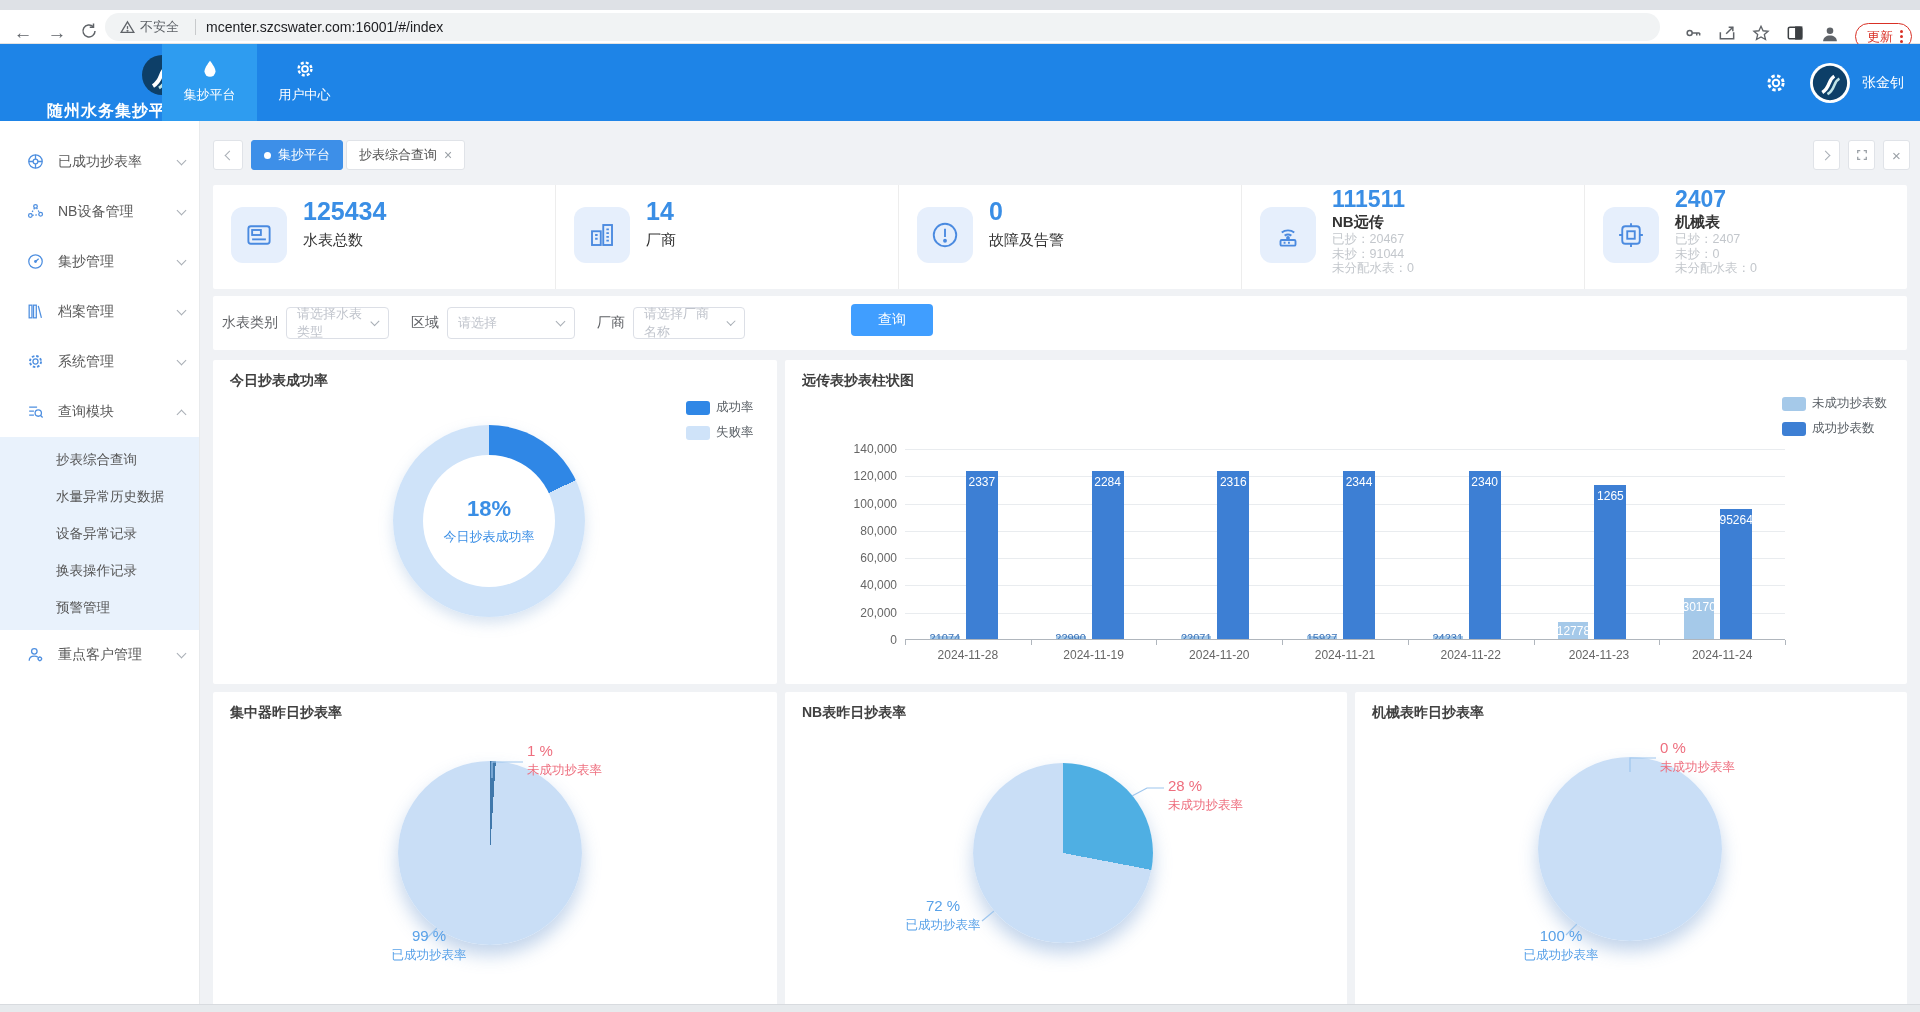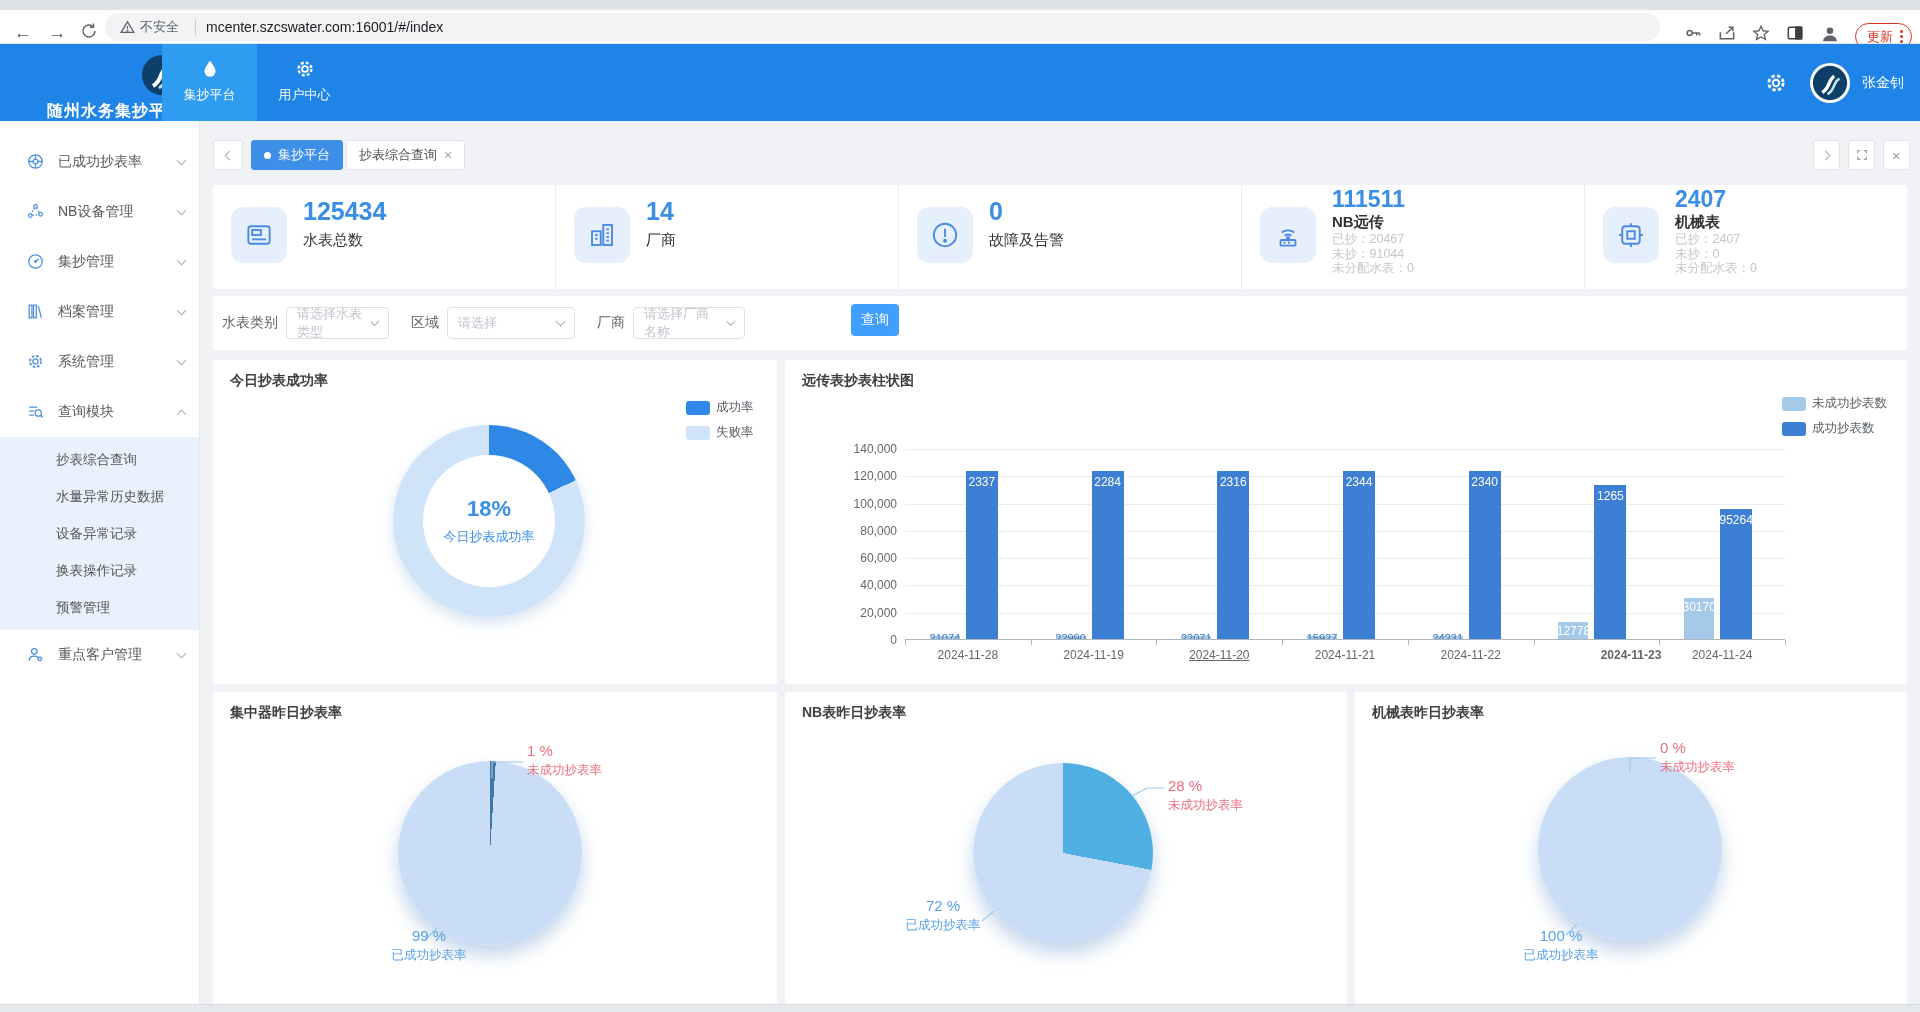--- a/index.html
+++ b/index.html
@@ -67,21 +67,21 @@
   .has-det .stat-lb{top:28px;font-weight:bold;}
   .stat-det{position:absolute;left:90px;top:47px;font-size:12.5px;color:#c3c7cc;line-height:14.5px;}
 
   
   .filters{left:13px;top:175px;width:1694px;height:54px;}
   .f-row{position:absolute;left:9px;top:11px;display:flex;align-items:center;}
   .f-lb{font-size:14px;color:#606266;margin-right:8px;}
   .f-sel{height:32px;border:1px solid #dcdfe6;border-radius:4px;background:#fff;display:flex;align-items:center;justify-content:space-between;padding:0 10px;margin-right:22px;cursor:pointer;}
   .f-ph{font-size:13px;color:#c0c4cc;}
   .f-sel .chv{margin-left:6px;}
-  .f-btn{position:absolute;left:638px;top:8px;width:48px;height:32px;background:#409eff;color:#fff;border:none;border-radius:4px;font-size:14px;cursor:pointer;font-family:inherit;}
+  .f-btn{position:absolute;left:638px;top:8px;width:82px;height:32px;background:#409eff;color:#fff;border:none;border-radius:4px;font-size:14px;cursor:pointer;font-family:inherit;}
 
   
   .card-title{position:absolute;left:17px;top:12px;font-size:14px;font-weight:bold;color:#404040;}
   .donut-card{left:13px;top:239px;width:564px;height:324px;}
   .bar-card{left:585px;top:239px;width:1122px;height:324px;}
   .legend{position:absolute;}
   .lg-row{display:flex;align-items:center;gap:6px;height:25px;}
   .lg-sq{width:24px;height:14px;border-radius:3px;}
   .lg-tx{font-size:12.5px;color:#5a6066;}
   .donut{position:absolute;left:180px;top:65px;width:192px;height:192px;border-radius:50%;box-shadow:0 6px 14px rgba(140,175,215,.35);}
@@ -512,40 +512,40 @@
           <div class="clip-lbl" style="left: 135.571px;">
             <span>22990</span>
           </div>
           <div class="xlbl" style="left: 125.571px;">2024-11-19</div>
           <div class="bar" style="left: 276.286px; width: 30px; height: 2.865px; background: rgb(165, 201, 233);"></div>
           <div class="bar" style="left: 312.286px; width: 32px; height: 168.08px; background: rgb(61, 127, 212);"></div>
           <div class="bar-lbl" style="left: 296.286px; top: 25.92px;">2316</div>
           <div class="clip-lbl" style="left: 261.286px;">
             <span>22071</span>
           </div>
-          <div class="xlbl" style="left: 251.286px; text-decoration: underline;">2024-11-20</div>
+          <div class="xlbl" style="left: 251.286px;">2024-11-20</div>
           <div class="bar" style="left: 402px; width: 30px; height: 2.865px; background: rgb(165, 201, 233);"></div>
           <div class="bar" style="left: 438px; width: 32px; height: 168.353px; background: rgb(61, 127, 212);"></div>
           <div class="bar-lbl" style="left: 422px; top: 25.6471px;">2344</div>
           <div class="clip-lbl" style="left: 387px;">
             <span>15927</span>
           </div>
           <div class="xlbl" style="left: 377px;">2024-11-21</div>
           <div class="bar" style="left: 527.714px; width: 30px; height: 2.865px; background: rgb(165, 201, 233);"></div>
           <div class="bar" style="left: 563.714px; width: 32px; height: 168.216px; background: rgb(61, 127, 212);"></div>
           <div class="bar-lbl" style="left: 547.714px; top: 25.7836px;">2340</div>
           <div class="clip-lbl" style="left: 512.714px;">
             <span>24231</span>
           </div>
           <div class="xlbl" style="left: 502.714px;">2024-11-22</div>
           <div class="bar" style="left: 653.429px; width: 30px; height: 17.4328px; background: rgb(165, 201, 233);"></div>
           <div class="bar" style="left: 689.429px; width: 32px; height: 153.695px; background: rgb(61, 127, 212);"></div>
           <div class="bar-lbl" style="left: 673.429px; top: 40.305px;">1265</div>
           <div class="bar-lbl" style="left: 636.429px; top: 174.567px;">12778</div>
-          <div class="xlbl" style="left: 663px; font-weight: bold;">2024-11-23</div>
+          <div class="xlbl" style="left: 631px;">2024-11-23</div>
           <div class="bar" style="left: 779.143px; width: 30px; height: 41.1605px; background: rgb(165, 201, 233);"></div>
           <div class="bar" style="left: 815.143px; width: 32px; height: 129.967px; background: rgb(61, 127, 212);"></div>
           <div class="bar-lbl" style="left: 799.143px; top: 64.0327px;">95264</div>
           <div class="bar-lbl" style="left: 762.143px; top: 150.839px;">30170</div>
           <div class="xlbl" style="left: 754.143px;">2024-11-24</div>
         </div>
     </div>
 
     <div class="panel pie-card pc1">
       <div class="card-title">集中器昨日抄表率</div>

